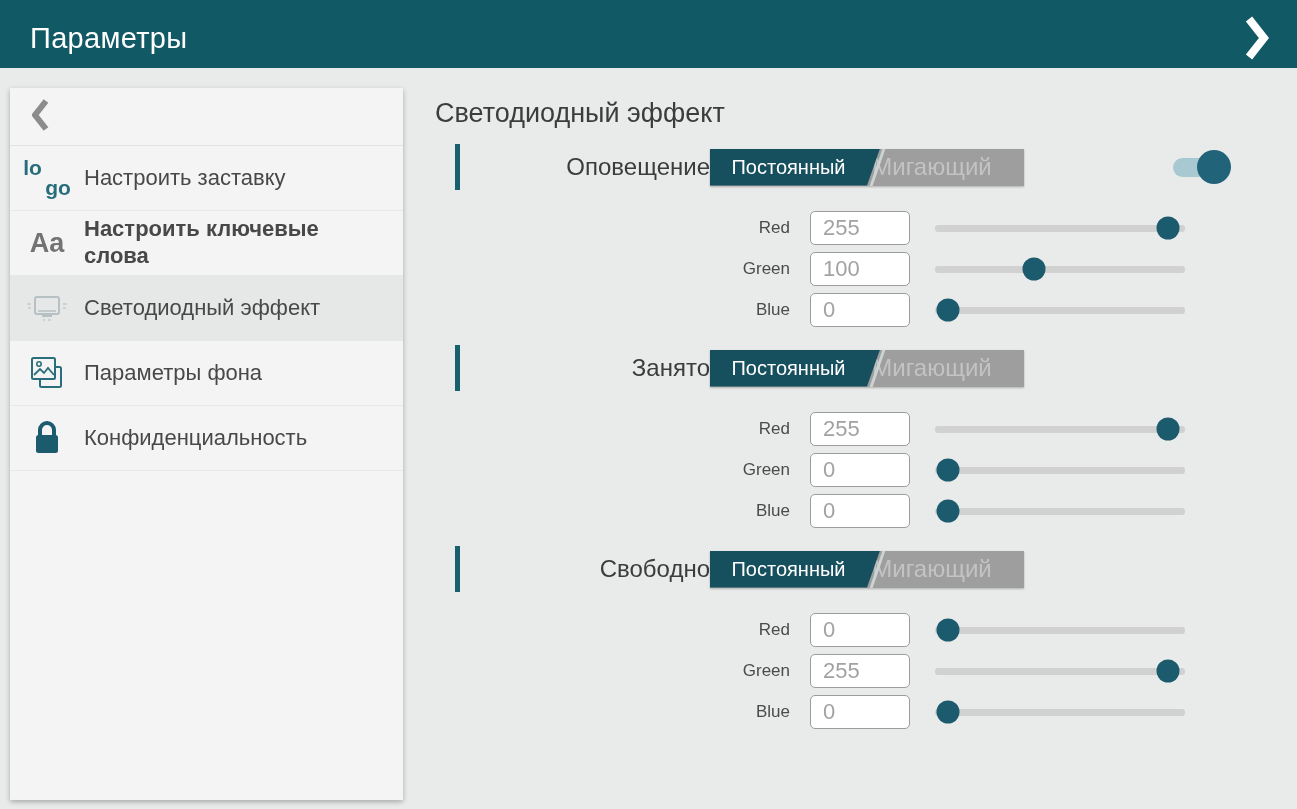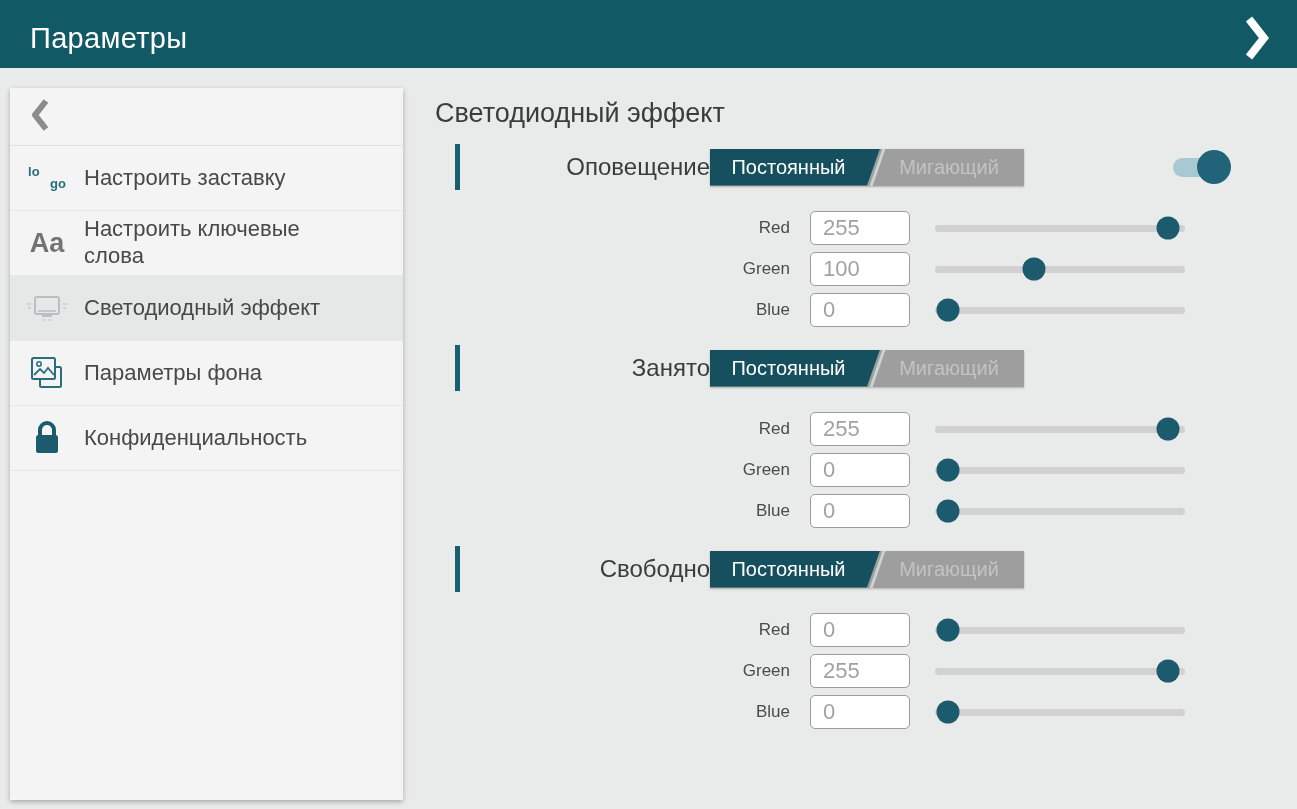--- a/index.html
+++ b/index.html
@@ -17,37 +17,37 @@
   .sidebar { width:393px; margin:20px 0 0 10px; height:712px; background:#f4f4f4;
     box-shadow:0 2px 5px rgba(0,0,0,.28); flex:none; }
   .back-row { height:58px; display:flex; align-items:center; padding-left:22px;
     border-bottom:1px solid #e1e1e1; cursor:pointer; }
   .side-item { display:flex; align-items:center; min-height:65px;
     border-bottom:1px solid #e8e8e8; cursor:pointer; }
   .side-item.selected { background:#e6e8e8; }
   .icon-box { width:74px; flex:none; display:flex; justify-content:center; align-items:center; }
   .side-label { font-size:22px; color:#484848; line-height:1.22; padding-right:14px; }
 
-  .logo-glyph { color:#276d7b; font-size:13px; font-weight:600; line-height:.95; }
+  .logo-glyph { color:#276d7b; font-size:21px; font-weight:600; line-height:.95; }
   .logo-glyph .g2 { display:block; margin-left:22px; }
   .aa-glyph { color:#737373; font-size:27px; font-weight:700; }
 
   
   .main { flex:1; padding:30px 72px 0 32px; }
   .main-title { font-size:27px; font-weight:400; color:#3c3c3c; margin-bottom:14px; }
 
   .sec-head { display:flex; align-items:center; height:48px; }
   .vbar { width:5px; height:46px; background:#17616f; margin:0 17px 0 20px; flex:none; }
   .sec-label { width:233px; font-size:24px; color:#3c3c3c; flex:none;text-align:right; }
 
   .segmented { position:relative; width:314px; height:37px; background:#9e9e9e;
     box-shadow:0 1px 2px rgba(0,0,0,.25); flex:none; }
-  .seg-off { position:absolute; right:0; top:0; width:150px; height:100%;
+  .seg-off { position:absolute; right:17px; top:0; width:150px; height:100%;
     display:flex; align-items:center; justify-content:center;
-    color:#c3c3c3; font-size:20px; cursor:pointer; }
+    color:#c3c3c3; font-size:24px; cursor:pointer; }
   .seg-divider { position:absolute; left:166px; top:0; width:3px; height:100%;
     background:#ccd3d3; transform:skewX(-19deg); }
   .seg-on { position:absolute; left:0; top:0; width:170px; height:100%;
     background:#164f5e; clip-path:polygon(0 0,100% 0,calc(100% - 13px) 100%,0 100%);
     display:flex; align-items:center; justify-content:center; padding-right:13px;
     color:#ffffff; font-size:20px; cursor:pointer; }
 
   .toggle { position:relative; width:52px; height:36px; margin-left:auto; cursor:pointer; }
   .toggle-track { position:absolute; left:0; top:9px; width:44px; height:19px;
     border-radius:10px; background:#a9c9d2; }
@@ -92,21 +92,21 @@
       <div class="icon-box">
         <div class="logo-glyph">lo<span class="g2">go</span></div>
       </div>
       <div class="side-label">Настроить заставку</div>
     </div>
 
     <div class="side-item">
       <div class="icon-box">
         <span class="aa-glyph">Aa</span>
       </div>
-      <div class="side-label" style="max-width:250px;">Настроить ключевые слова</div>
+      <div class="side-label" style="max-width:250px;font-weight:bold;">Настроить ключевые слова</div>
     </div>
 
     <div class="side-item selected">
       <div class="icon-box">
         <svg width="44" height="32" viewBox="0 0 44 32">
           <rect x="10" y="5" width="24" height="17" rx="2" fill="none" stroke="#b7c1c3" stroke-width="2"></rect>
           <line x1="13" y1="19" x2="31" y2="19" stroke="#b7c1c3" stroke-width="1.5"></line>
           <line x1="17" y1="24" x2="27" y2="24" stroke="#b7c1c3" stroke-width="2"></line>
           <line x1="2" y1="12" x2="6" y2="12" stroke="#c3cccd" stroke-width="1.5"></line>
           <line x1="3" y1="16" x2="6" y2="16" stroke="#c3cccd" stroke-width="1.5"></line>

